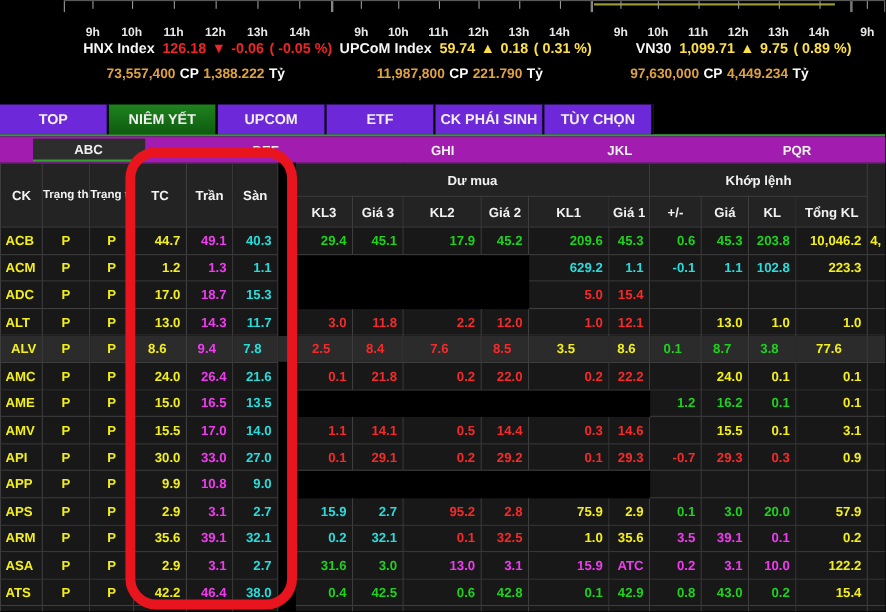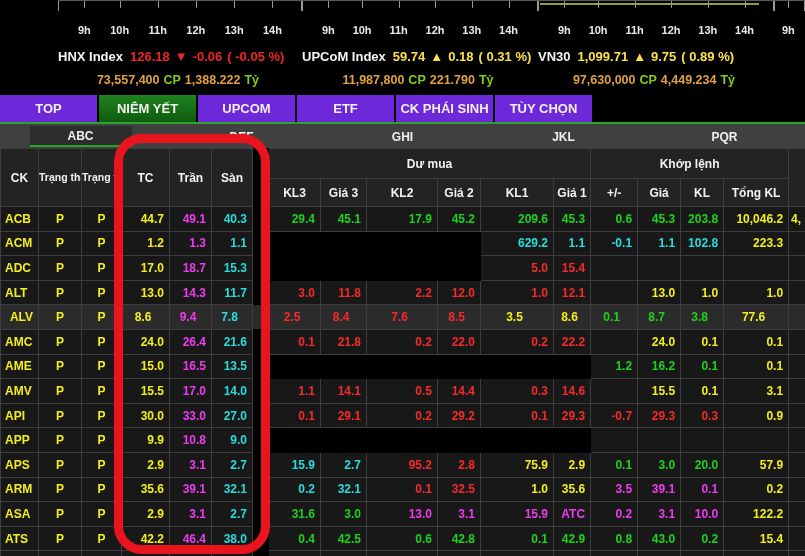--- a/index.html
+++ b/index.html
@@ -13,39 +13,39 @@
   .chart-block::before, .chart-block::after { content:''; position:absolute; top:0; width:1px; height:10px; background:#999; }
   .chart-block::before { left:0; } .chart-block::after { right:0; }
   .cb1 { left:58px;  width:244px; }
   .cb2 { left:302px; width:236px; }
   .cb3 { left:538px; width:236px; }
   .cb4 { left:774px; width:31px; }
   .trace { position:absolute; top:2px; left:2px; width:93%; height:2px; background:#9a9a33; }
   .hours { display:flex; justify-content:space-between; padding:0 20px; }
   .hour { position:relative; padding-top:23px; font-size:11px; font-weight:bold; color:#e8e8e8; }
   .hour::before { content:''; position:absolute; top:0; left:50%; width:1px; height:7px; background:#999; }
-  .idx-line1 { margin-top:13px; text-align:left; font-size:13px; font-weight:bold; white-space:nowrap; }
+  .idx-line1 { text-align:right; font-size:13px; font-weight:bold; white-space:nowrap; }
   .idx-name { color:#f5f5f5; margin-right:7px; }
   .idx-vals span { margin-right:5px; }
   .idx-vals span:last-child { margin-right:0; }
   .down { color:#f02525; }
   .up { color:#fde047; }
   .idx-line2 { margin-top:9px; text-align:center; font-size:12.5px; font-weight:bold; white-space:nowrap; }
   .vol-num { color:#dfa23e; }
-  .vol-lab { color:#84cc16; margin:0 4px; }
+  .vol-lab { color:#ffffff; margin:0 4px; }
 
   
   .main-tabs { display:flex; height:27px; width:596px; }
   .mtab { width:99px; border-right:2px solid #000; background:#6d28d9; color:#f0f0f0;
           font-size:13px; font-weight:bold; display:flex; align-items:center; justify-content:center; cursor:pointer; }
   .mtab.active { background:linear-gradient(180deg,#1e821e,#0f5c0f); }
   .green-line { height:2px; background:#2da32d; width:100%; }
 
   
-  .sub-tabs { display:flex; height:24px; background:#404040; }
+  .sub-tabs { display:flex; height:24px; background:#a21caf; }
   .stab { flex:1; display:flex; align-items:center; justify-content:center; color:#f0f0f0;
           font-size:12px; font-weight:bold; cursor:pointer; }
   .stab .stab-box { padding:3px 38px 2px; }
   .stab.active .stab-box { background:#2d2d2d; border-bottom:2px solid #2da32d; }
 
   
   table.board { border-collapse:collapse; table-layout:fixed; width:805px; }
   .board th, .board td { border:1px solid #3e3e3e; overflow:hidden; white-space:nowrap; }
   .board th { background:#232323; color:#f2f2f2; font-size:12px; font-weight:bold; text-align:center; }
   .board th.small { font-size:10.5px; line-height:1.15; }

